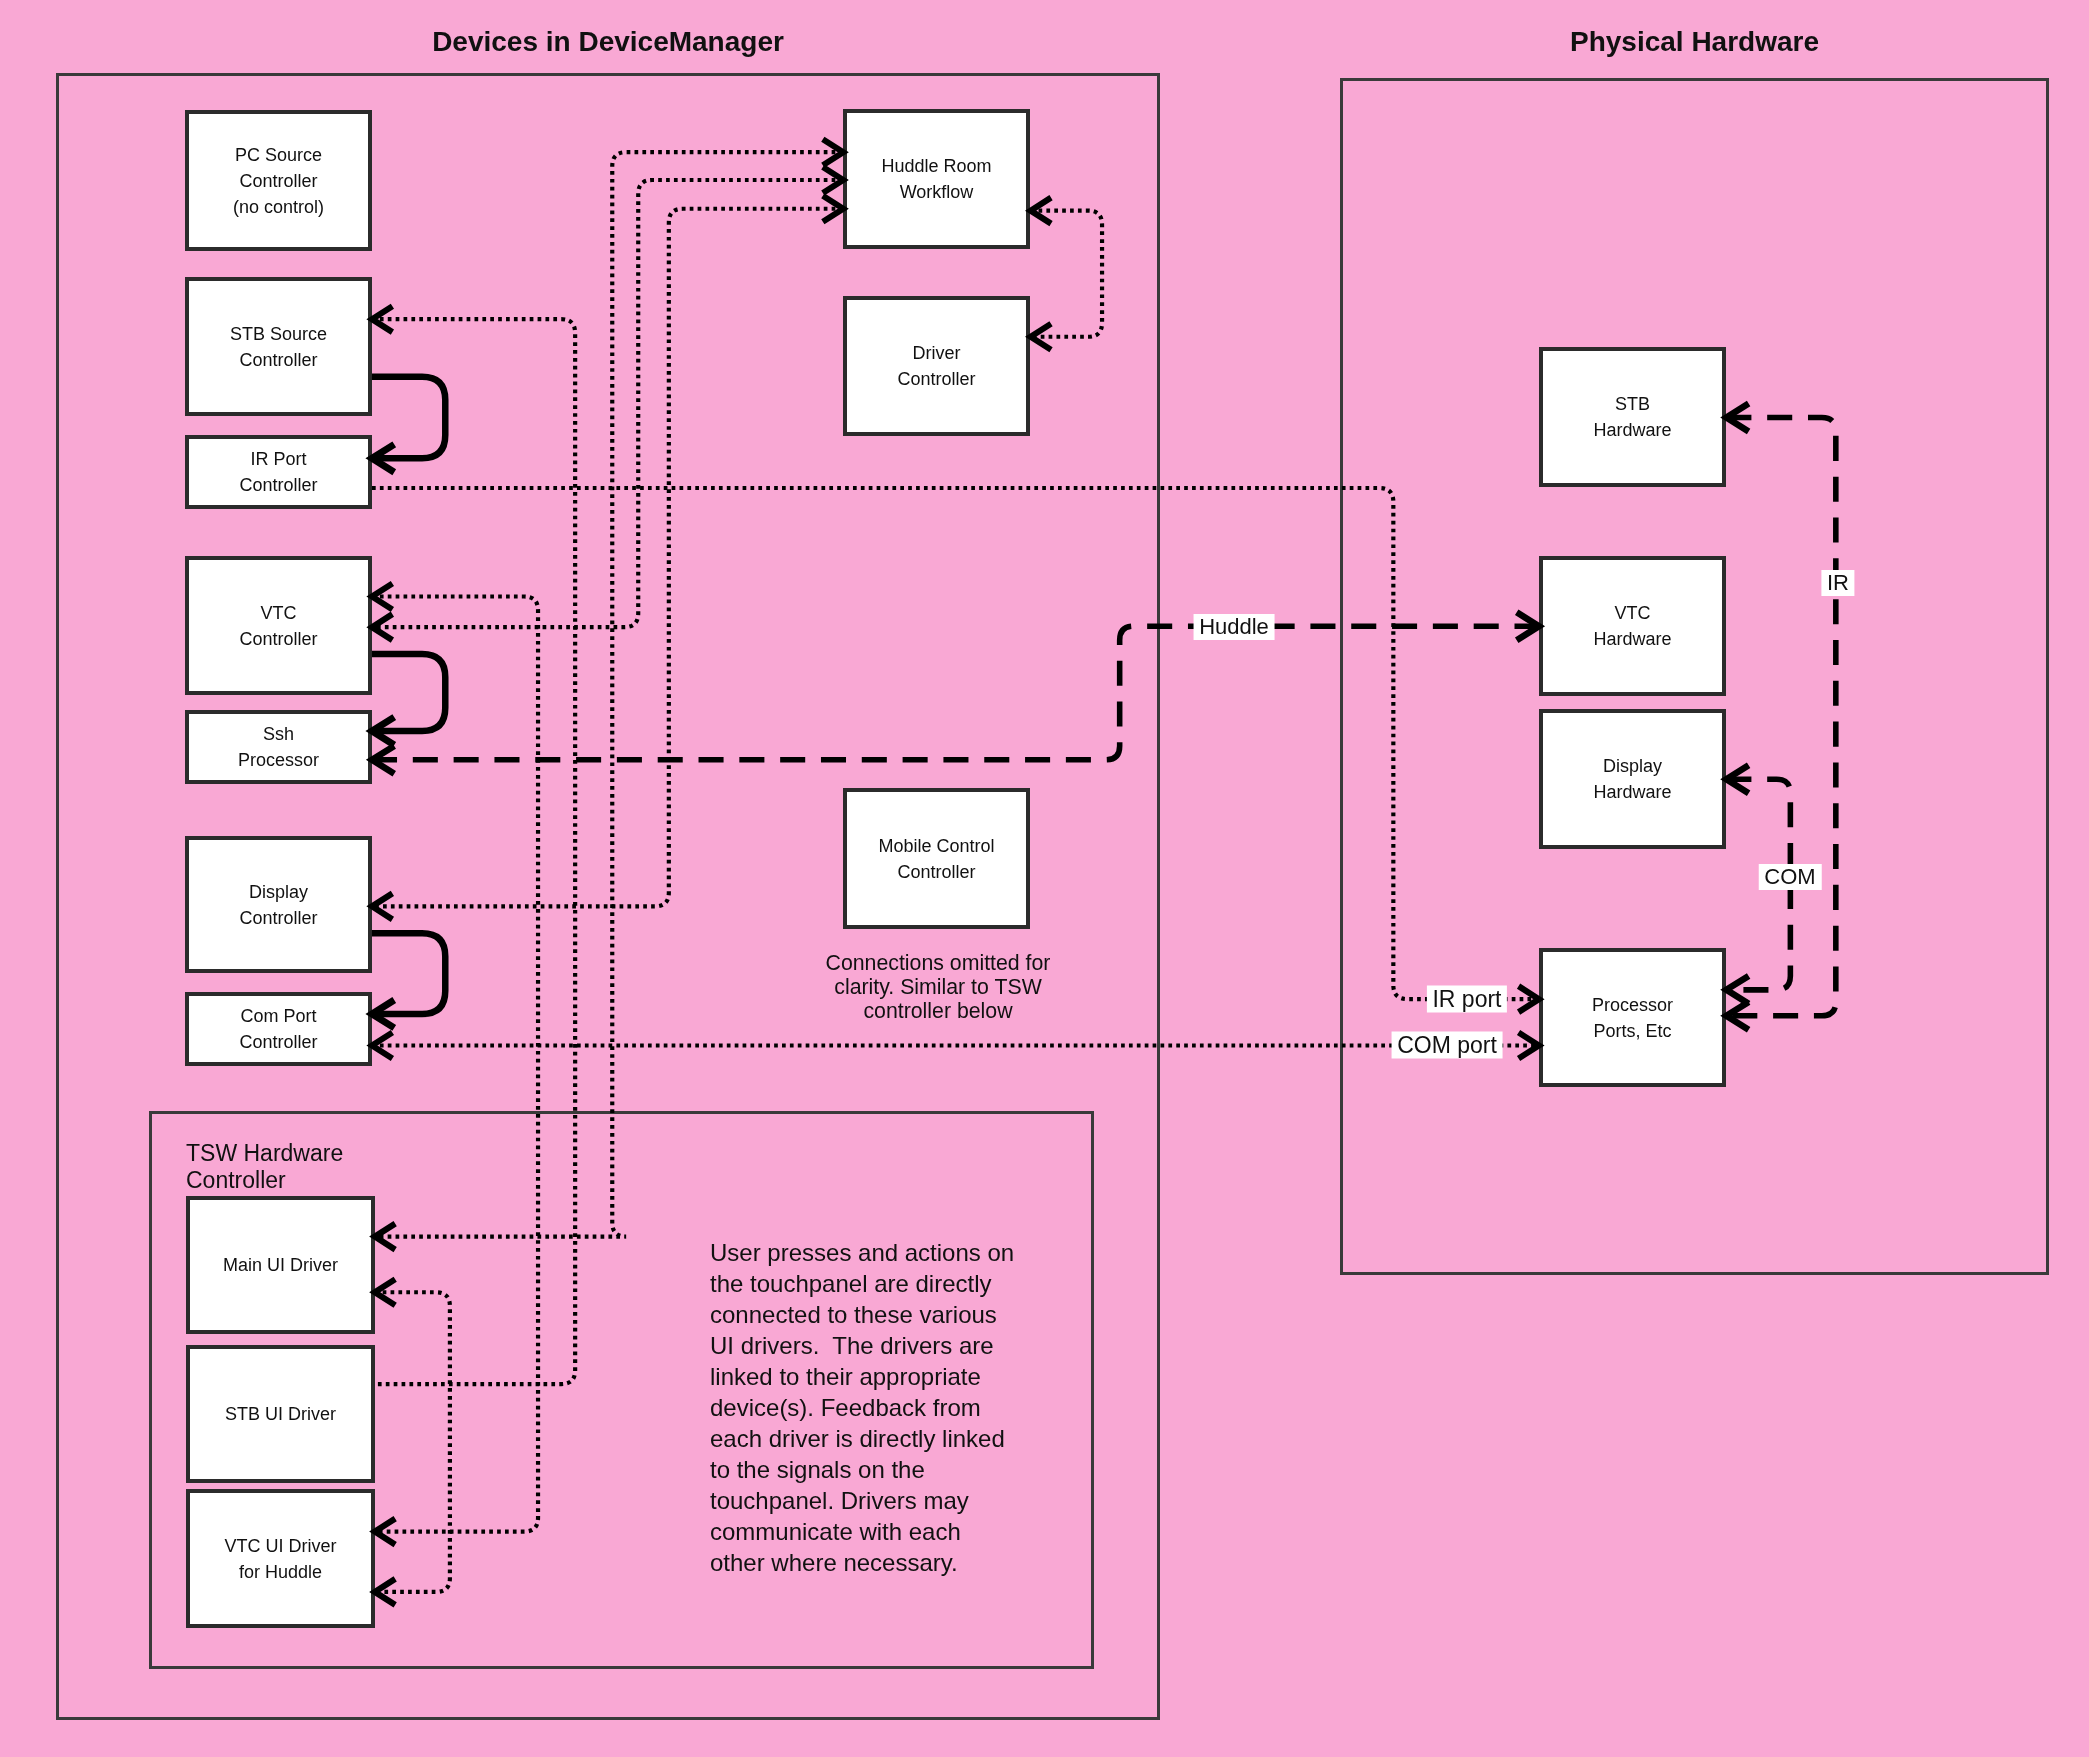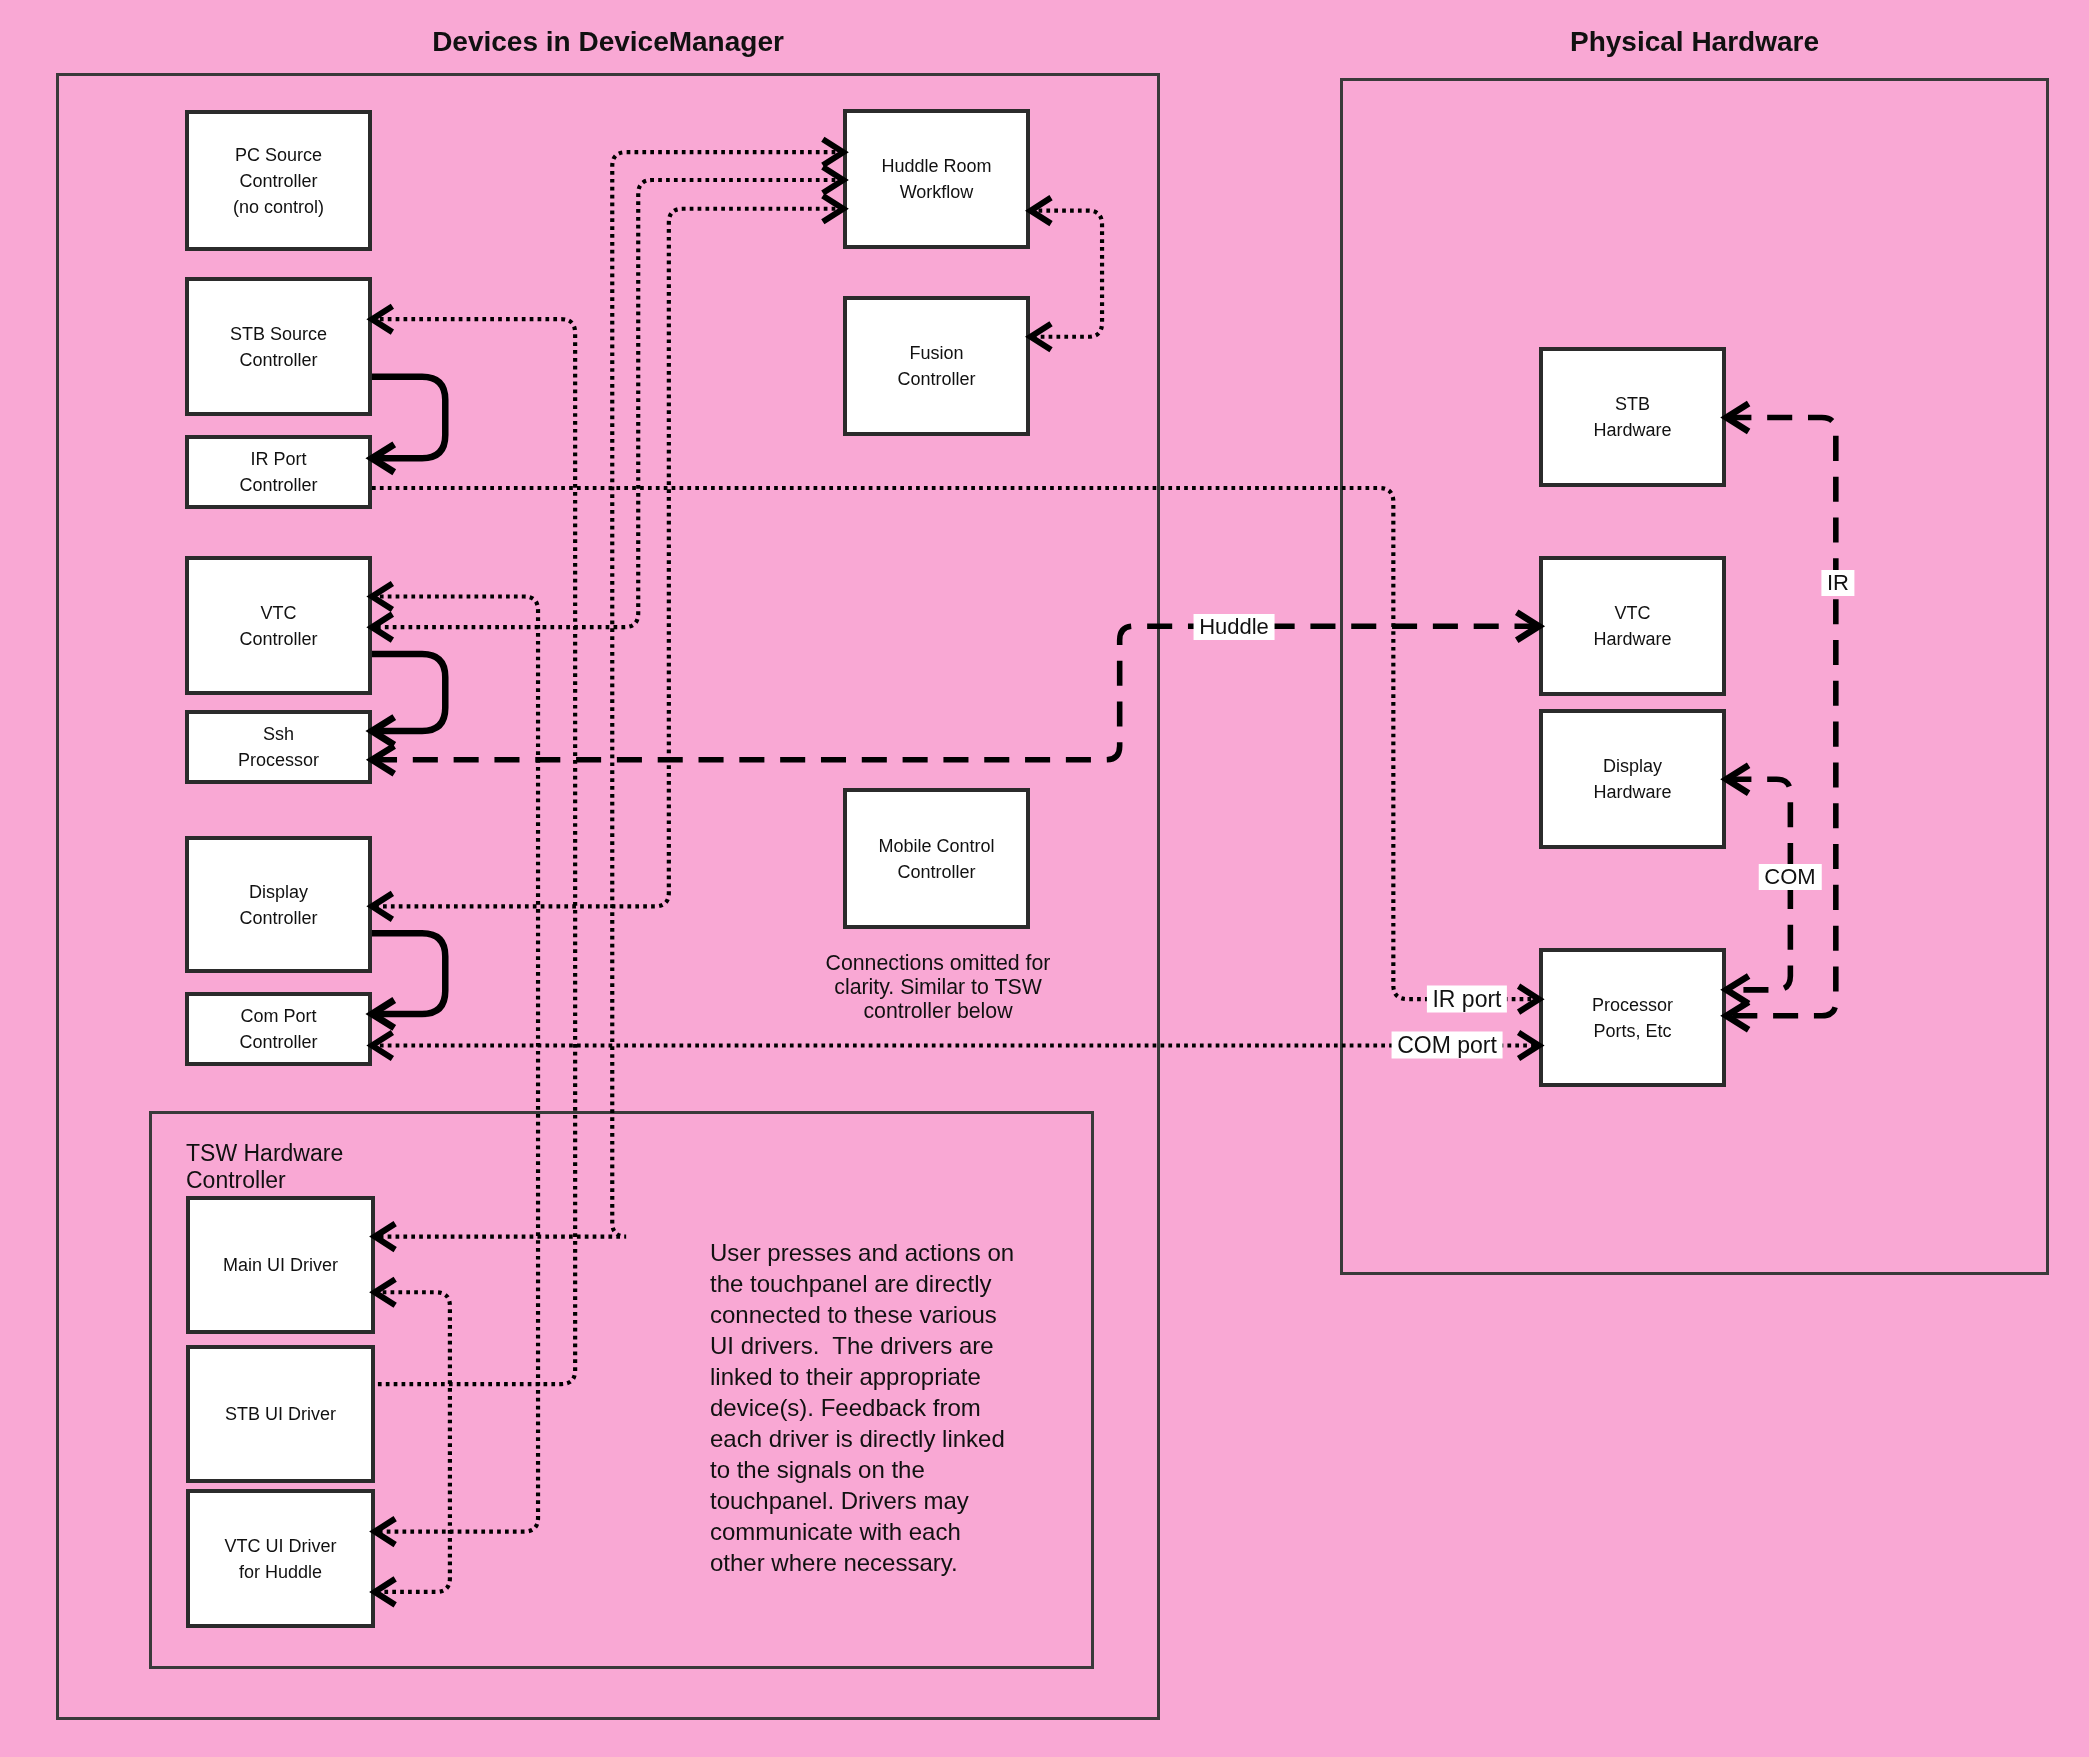--- a/index.html
+++ b/index.html
@@ -98,21 +98,21 @@
 Controller</div>
   <div class="node" style="left:185px;top:710px;width:187px;height:74px;">Ssh
 Processor</div>
   <div class="node" style="left:185px;top:836px;width:187px;height:137px;">Display
 Controller</div>
   <div class="node" style="left:185px;top:992px;width:187px;height:74px;">Com Port
 Controller</div>
 
   <div class="node" style="left:843px;top:109px;width:187px;height:140px;">Huddle Room
 Workflow</div>
-  <div class="node" style="left:843px;top:296px;width:187px;height:140px;">Fusion
+  <div class="node" style="left:843px;top:296px;width:187px;height:140px;">Driver
 Controller</div>
   <div class="node" style="left:843px;top:788px;width:187px;height:141px;">Mobile Control
 Controller</div>
   <div class="note" style="left:808px;top:951px;width:260px;">Connections omitted for
 clarity. Similar to TSW
 controller below</div>
 
   <div class="node" style="left:186px;top:1196px;width:189px;height:138px;">Main UI Driver</div>
   <div class="node" style="left:186px;top:1345px;width:189px;height:138px;">STB UI Driver</div>
   <div class="node" style="left:186px;top:1489px;width:189px;height:139px;">VTC UI Driver

